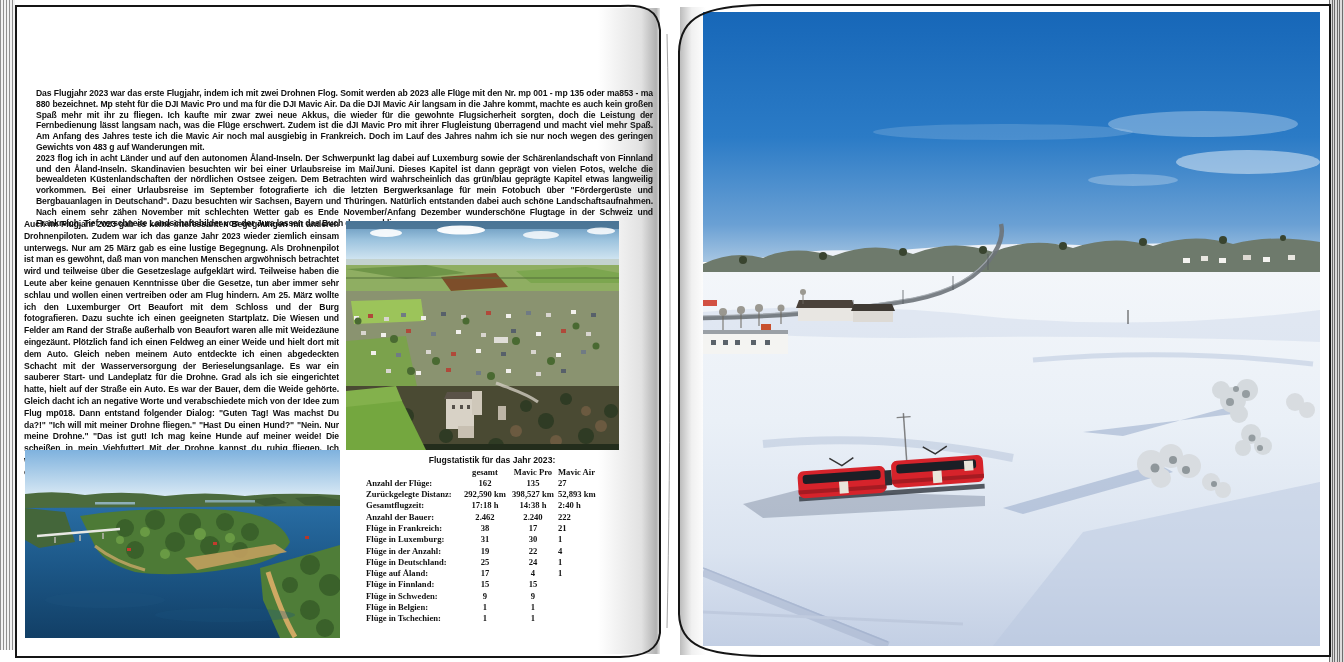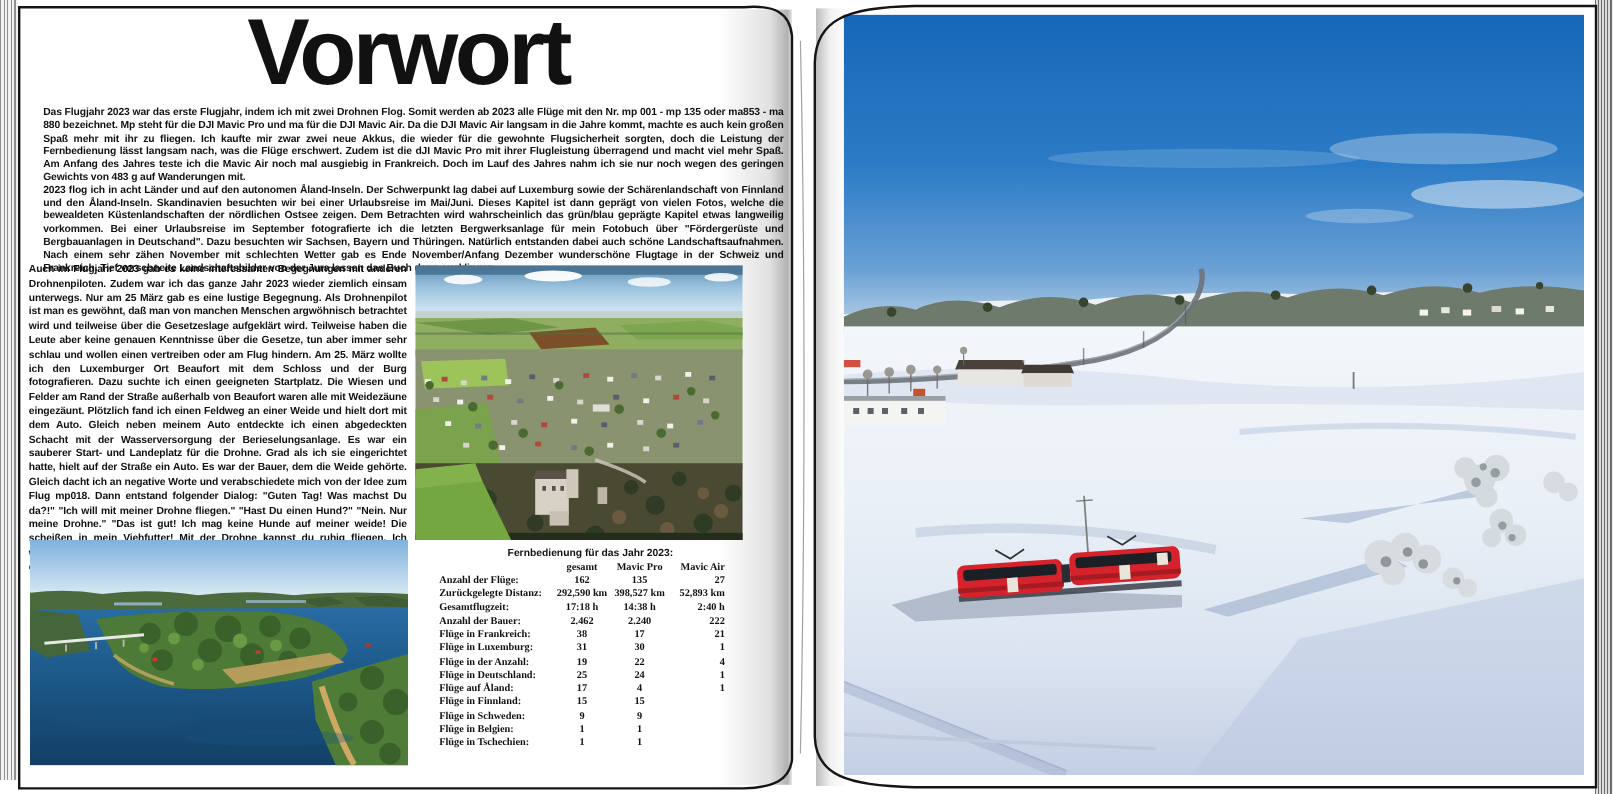--- a/index.html
+++ b/index.html
@@ -34,37 +34,36 @@
   .photo-lake{left:25px;top:450px;width:315px;height:188px;}
   .photo-winter{left:703px;top:12px;width:617px;height:634px;z-index:4;}
   
   .stats{left:366px;top:455px;width:252px;font-size:8.6px;font-weight:bold;z-index:4;}
   .stats-title{text-align:center;line-height:11.5px;white-space:nowrap;}
   table.stats-tbl{border-collapse:collapse;table-layout:fixed;width:238px;}
   table.stats-tbl td{padding:0;line-height:11.3px;white-space:nowrap;overflow:visible;font-family:Liberation Serif, serif;}
   td.c-label{width:96px;text-align:left;}
   td.c-v1{width:46px;text-align:center;}
   td.c-v2{width:50px;text-align:center;}
-  td.c-v3{width:46px;text-align:right;}
+  td.c-v3{width:46px;text-align:left;}
 </style>
 </head>
 <body>
 
 <div class="canvas">
 
   <div class="abs stack-left"></div>
   <div class="abs stack-right"></div>
 
   <div class="abs page page-left"></div>
   <div class="abs page page-right"></div>
 
   <div class="abs shade shade-left"></div>
   <div class="abs shade shade-right"></div>
 
-  <h1 class="abs title">Vorwort</h1>
 
   <div class="abs bodytext intro">
     <p>Das Flugjahr 2023 war das erste Flugjahr, indem ich mit zwei Drohnen Flog. Somit werden ab 2023 alle Flüge mit den Nr. mp 001 - mp 135 oder ma853 - ma 880 bezeichnet. Mp steht für die DJI Mavic Pro und ma für die DJI Mavic Air. Da die DJI Mavic Air langsam in die Jahre kommt, machte es auch kein großen Spaß mehr mit ihr zu fliegen. Ich kaufte mir zwar zwei neue Akkus, die wieder für die gewohnte Flugsicherheit sorgten, doch die Leistung der Fernbedienung lässt langsam nach, was die Flüge erschwert. Zudem ist die dJI Mavic Pro mit ihrer Flugleistung überragend und macht viel mehr Spaß. Am Anfang des Jahres teste ich die Mavic Air noch mal ausgiebig in Frankreich. Doch im Lauf des Jahres nahm ich sie nur noch wegen des geringen Gewichts von 483 g auf Wanderungen mit.</p>
     <p>2023 flog ich in acht Länder und auf den autonomen Åland-Inseln. Der Schwerpunkt lag dabei auf Luxemburg sowie der Schärenlandschaft von Finnland und den Åland-Inseln. Skandinavien besuchten wir bei einer Urlaubsreise im Mai/Juni. Dieses Kapitel ist dann geprägt von vielen Fotos, welche die bewealdeten Küstenlandschaften der nördlichen Ostsee zeigen. Dem Betrachten wird wahrscheinlich das grün/blau geprägte Kapitel etwas langweilig vorkommen. Bei einer Urlaubsreise im September fotografierte ich die letzten Bergwerksanlage für mein Fotobuch über "Fördergerüste und Bergbauanlagen in Deutschand". Dazu besuchten wir Sachsen, Bayern und Thüringen. Natürlich entstanden dabei auch schöne Landschaftsaufnahmen. Nach einem sehr zähen November mit schlechten Wetter gab es Ende November/Anfang Dezember wunderschöne Flugtage in der Schweiz und Frankreich. Tief verschneite Landschaftsbilder von der Jura lassen das Buch dann ausklingen.</p>
   </div>
 
   <div class="abs bodytext col-text">
     <p>Auch im Flugjahr 2023 gab es keine interessanten Begegnungen mit anderen Drohnenpiloten. Zudem war ich das ganze Jahr 2023 wieder ziemlich einsam unterwegs. Nur am 25 März gab es eine lustige Begegnung. Als Drohnenpilot ist man es gewöhnt, daß man von manchen Menschen argwöhnisch betrachtet wird und teilweise über die Gesetzeslage aufgeklärt wird. Teilweise haben die Leute aber keine genauen Kenntnisse über die Gesetze, tun aber immer sehr schlau und wollen einen vertreiben oder am Flug hindern. Am 25. März wollte ich den Luxemburger Ort Beaufort mit dem Schloss und der Burg fotografieren. Dazu suchte ich einen geeigneten Startplatz. Die Wiesen und Felder am Rand der Straße außerhalb von Beaufort waren alle mit Weidezäune eingezäunt. Plötzlich fand ich einen Feldweg an einer Weide und hielt dort mit dem Auto. Gleich neben meinem Auto entdeckte ich einen abgedeckten Schacht mit der Wasserversorgung der Berieselungsanlage. Es war ein sauberer Start- und Landeplatz für die Drohne. Grad als ich sie eingerichtet hatte, hielt auf der Straße ein Auto. Es war der Bauer, dem die Weide gehörte. Gleich dacht ich an negative Worte und verabschiedete mich von der Idee zum Flug mp018. Dann entstand folgender Dialog: "Guten Tag! Was machst Du da?!" "Ich will mit meiner Drohne fliegen." "Hast Du einen Hund?" "Nein. Nur meine Drohne." "Das ist gut! Ich mag keine Hunde auf meiner weide! Die scheißen in mein Viehfutter! Mit der Drohne kannst du ruhig fliegen. Ich wünsche Dir einen schönen Tag!" Aha, dachte ich hier sind Drohnen erwünscht. Nur Hunde müssen draußen bleiben.</p>
   </div>
 
@@ -240,21 +239,21 @@
       </g>
       <rect x="102" y="98" width="4" height="3" fill="#c23b2e"></rect>
       <rect x="188" y="92" width="4" height="3" fill="#c23b2e"></rect>
       <rect x="280" y="86" width="4" height="3" fill="#b5372b"></rect>
       <ellipse cx="80" cy="150" rx="60" ry="8" fill="#1c537f" opacity="0.35"></ellipse>
       <ellipse cx="200" cy="165" rx="70" ry="7" fill="#1c537f" opacity="0.3"></ellipse>
     </svg>
   </div>
 
   <div class="abs stats">
-    <div class="stats-title">Fernbedienung für das Jahr 2023:</div>
+    <div class="stats-title">Flugstatistik für das Jahr 2023:</div>
     <table class="stats-tbl">
       <tbody>
         <tr>
           <td class="c-label"></td>
           <td class="c-v1">gesamt</td>
           <td class="c-v2">Mavic Pro</td>
           <td class="c-v3">Mavic Air</td>
         </tr>
       <tr>
       <td class="c-label">Anzahl der Flüge:</td>

